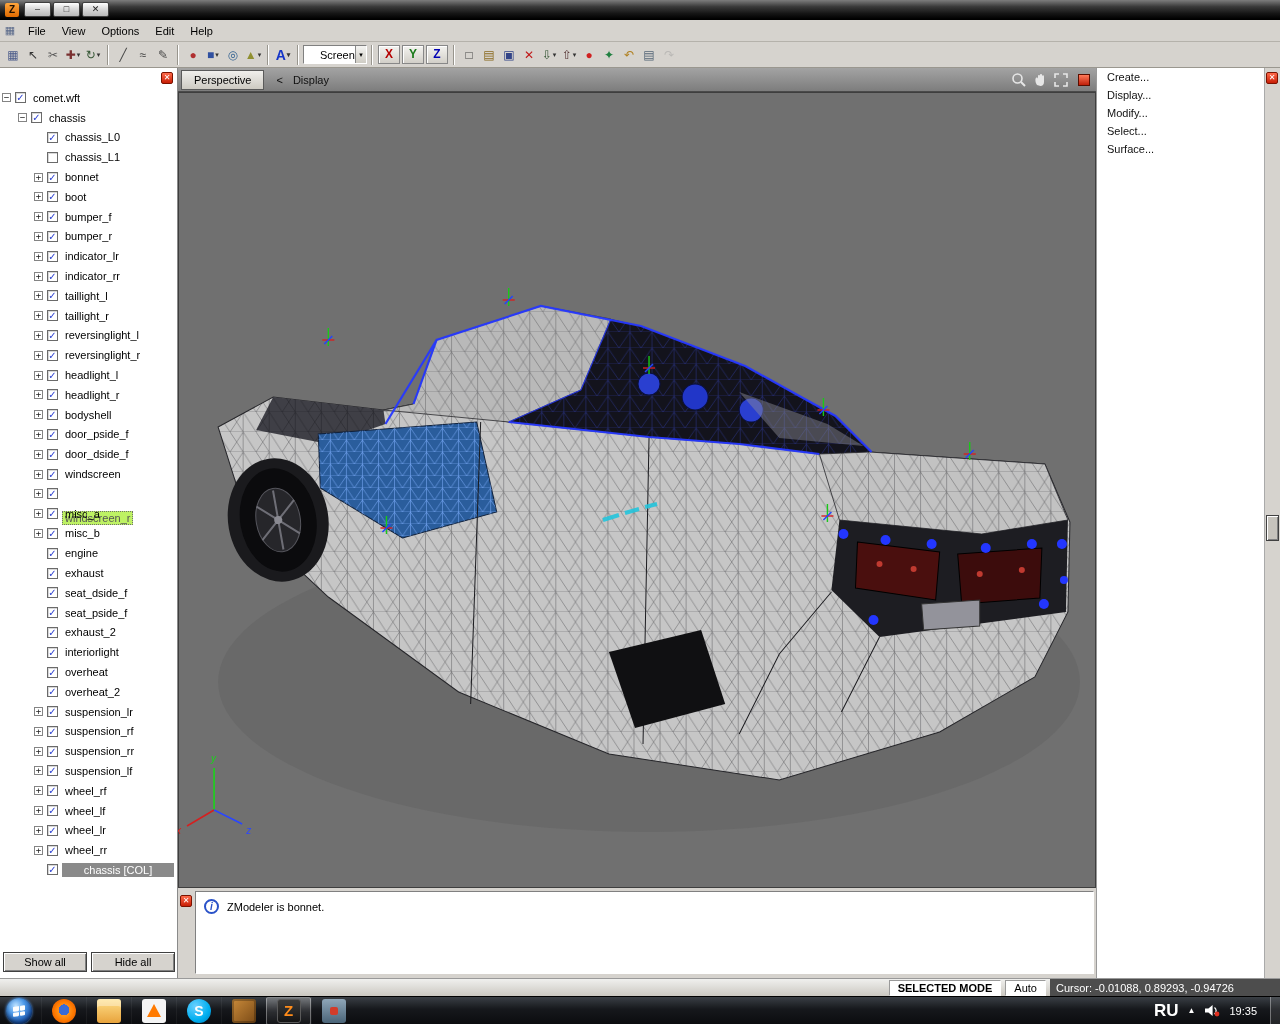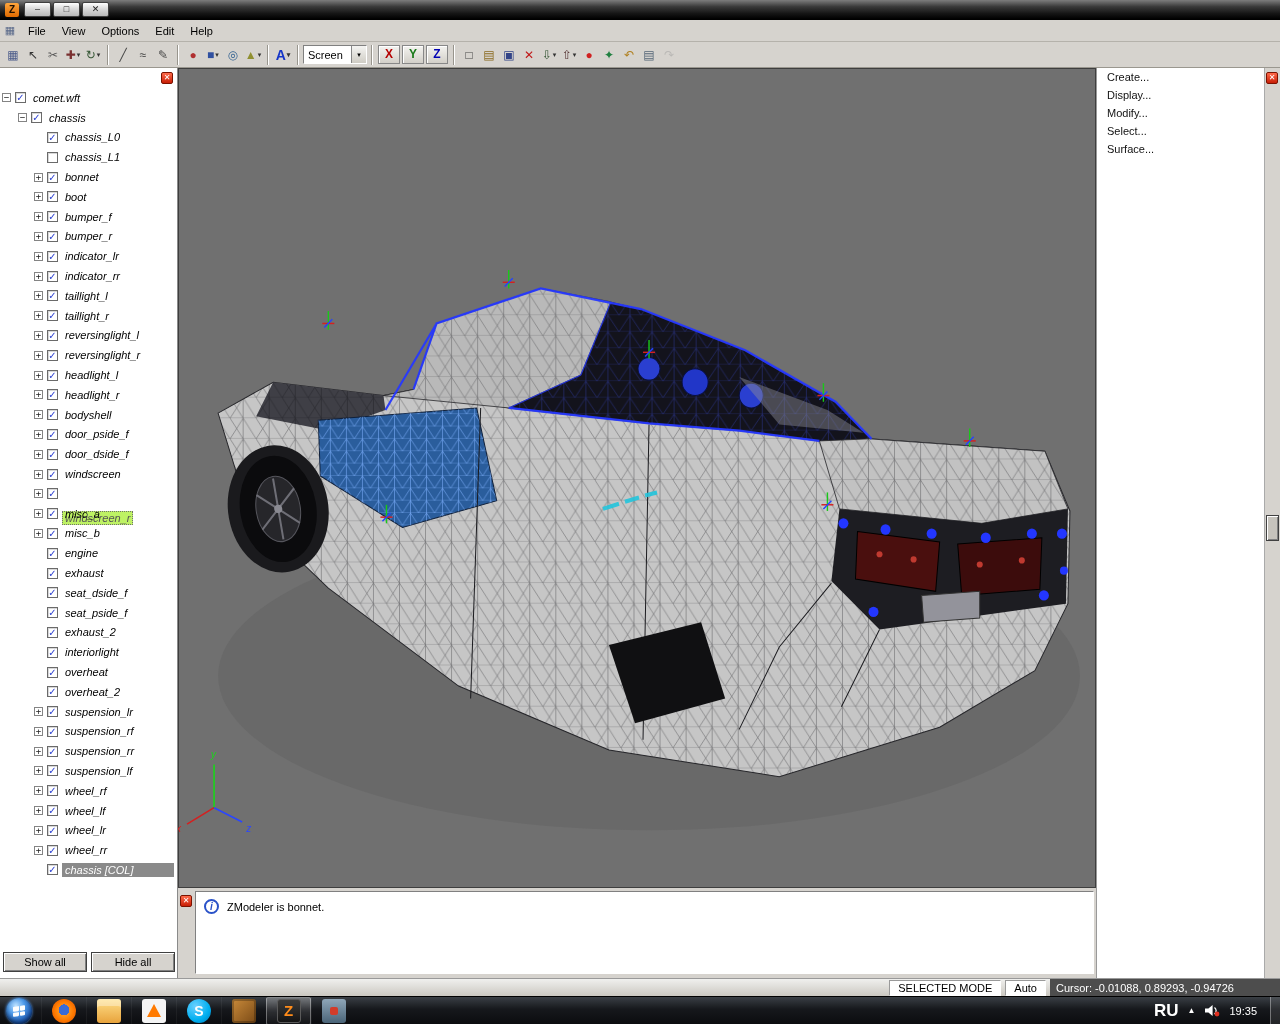--- a/index.html
+++ b/index.html
@@ -28,21 +28,21 @@
   .toolbar { height:26px; background:#d6d3ce; display:flex; align-items:center;
     padding-left:3px; border-bottom:1px solid #9a978f; }
   .tbtn { height:20px; min-width:20px; display:flex; align-items:center; justify-content:center;
     font-size:12px; padding:0 1px; }
   .tbtn.big { font-size:14px; font-weight:bold; }
   .tbtn.disabled { opacity:.45; }
   .dd { font-size:7px; color:#333; margin-left:1px; }
   .tsep { width:0; height:20px; border-left:1px solid #98958d; border-right:1px solid #fff; margin:0 4px; }
   .combo { display:flex; align-items:center; height:19px; width:64px; background:#fff;
     border:1px solid; border-color:#808080 #fff #fff #808080; }
-  .combo-text { flex:1; padding-left:4px; }
+  .combo-text { flex:1; padding-left:4px;margin-left:12px; }
   .combo-arrow { width:15px; align-self:stretch; background:linear-gradient(#f4f4f2,#cfccc4);
     border-left:1px solid #888; font-size:7px; display:flex; align-items:center; justify-content:center; }
   .axis { width:22px; height:19px; margin:0 1px; font-weight:bold; font-size:12px; text-align:center;
     background:linear-gradient(#f4f3f0,#d2cfc8); border:1px solid #888;
     box-shadow:inset 1px 1px 0 #fff; line-height:17px; }
 
   
   .main { display:flex; height:910px; }
 
   .left-panel { width:178px; background:#fff; border-right:1px solid #8a8a8a; position:relative;
@@ -53,23 +53,23 @@
   .lp-close { top:4px; right:4px; }
   .tree { margin-top:20px; flex:1; overflow:hidden; }
   .trow { display:flex; align-items:center; height:19.8px; }
   .texp { width:9px; height:9px; border:1px solid #848484; background:#fff; flex:none;
     font-size:9px; line-height:7px; text-align:center; margin-right:4px; color:#222;
     font-family:"DejaVu Sans Mono",monospace; }
   .texp.empty { border-color:transparent; background:transparent; }
   .tcheck { width:11px; height:11px; border:1px solid #6a6a6a; background:#fff; flex:none;
     margin-right:4px; font-size:10px; line-height:9px; text-align:center; color:#2b3fd0;
     box-shadow:inset 1px 1px 0 #d8d8d8; }
-  .tlabel { padding:1px 3px; white-space:nowrap; color:#000;font-style:italic; }
+  .tlabel { padding:1px 3px; white-space:nowrap; color:#000; }
   .tlabel.selected { background:#bef264; border:1px dotted #707070; color:#555; padding:0 2px;margin-top:48px; }
-  .tlabel.col { background:#8a8a8a; color:#fff; flex:1; margin-right:3px; }
+  .tlabel.col { background:#8a8a8a; color:#fff; flex:1; margin-right:3px;text-align:center; }
   .lp-buttons { position:absolute; bottom:6px; left:3px; display:flex; gap:4px; }
   .lp-buttons button { width:84px; height:20px; font-size:11px; font-family:inherit;
     background:#d6d3ce; border:1px solid #404040;
     box-shadow:inset 1px 1px 0 #fff, inset -1px -1px 0 #808080; }
 
   .center { flex:1; display:flex; flex-direction:column; min-width:0; background:#d6d3ce; }
   .vp-bar { height:24px; background:linear-gradient(#a3a3a3,#7d7d7d); display:flex; align-items:center;
     border-bottom:1px solid #4a4a4a; }
   .vp-tab { margin-left:3px; padding:3px 12px; background:linear-gradient(#f0efec,#cdcac2);
     border:1px solid #5a5a5a; color:#000; }
@@ -98,21 +98,21 @@
   .rp-close { top:4px; left:1px; }
   .rp-thumb { position:absolute; top:447px; left:1px; width:13px; height:26px; background:#c6c3bc;
     border:1px solid #404040; box-shadow:inset 1px 1px 0 #fff, inset -1px -1px 0 #808080; }
 
   
   .statusbar { height:18px; display:flex; align-items:center;
     background:linear-gradient(#f0f0ee,#cbc8c1); border-top:1px solid #9a9a9a; }
   .sb-fill { flex:1; }
   .sb-box { background:#fff; border:1px solid; border-color:#9a9a9a #fff #fff #9a9a9a;
     padding:1px 8px; margin-right:4px; }
-  .sb-mode { font-weight:normal; }
+  .sb-mode { font-weight:bold; }
   .sb-cursor { width:230px; align-self:stretch; display:flex; align-items:center;
     background:#4d4d4d; color:#fff; padding:0 6px; }
 
   
   .taskbar { height:28px; display:flex; align-items:center; border-top:1px solid #000;
     background:linear-gradient(#3a3f45,#16181c 45%,#0b0c0f); }
   .start-orb { width:26px; height:26px; border-radius:50%; margin:0 9px 0 6px; flex:none;
     background:radial-gradient(circle at 38% 30%, #bfe3ff, #4f9bea 35%, #1b57b0 70%, #0a2d63);
     box-shadow:inset 0 -2px 4px rgba(0,0,0,.5), 0 0 3px #57a0ff;
     display:flex; align-items:center; justify-content:center; }
@@ -474,20 +474,38 @@
             <span class="tlabel col">chassis [COL]</span>
           </div>
         </div>
       <div class="lp-buttons">
         <button>Show all</button>
         <button>Hide all</button>
       </div>
     </div>
 
     <div class="center">
+      <div class="vp-bar">
+        <span class="vp-tab">Perspective</span>
+        <span class="vp-back">&lt;</span>
+        <span class="vp-display">Display</span>
+        <span class="vp-tools">
+          <svg width="16" height="16">
+            <circle cx="6.5" cy="6.5" r="4.5" fill="none" stroke="#e6e6e6" stroke-width="1.6"></circle>
+            <path d="M10 10 L14 14" stroke="#e6e6e6" stroke-width="2"></path>
+          </svg>
+          <svg width="16" height="16">
+            <path d="M5 13 C3 10 3 6 4.5 5.5 C5.5 5.2 6 6 6 7 L6 4 C6 2.6 8 2.6 8 4 L8 3 C8 1.6 10 1.6 10 3 L10 4.2 C10 3 12 3 12 4.4 L12 10 C12 12.5 10.5 14 8.5 14 Z" fill="#e6e6e6"></path>
+          </svg>
+          <svg width="16" height="16">
+            <path d="M2 6 L2 2 L6 2 M10 2 L14 2 L14 6 M14 10 L14 14 L10 14 M6 14 L2 14 L2 10" stroke="#e6e6e6" fill="none" stroke-width="1.6"></path>
+          </svg>
+          <span class="vp-red"></span>
+        </span>
+      </div>
 
       <div class="vp-canvas">
         <svg class="scene" viewBox="0 0 916 796" preserveAspectRatio="none">
           <defs>
             <pattern id="mesh" width="26" height="20" patternUnits="userSpaceOnUse">
               <path d="M0 20 L13 0 L26 20 Z M13 0 L13 20 M0 0 L13 20" fill="none" stroke="#17171c" stroke-width="0.6"></path>
             </pattern>
             <pattern id="bmesh" width="16" height="12" patternUnits="userSpaceOnUse">
               <path d="M0 12 L8 0 L16 12 Z M8 0 L8 12" fill="none" stroke="#7fb0ff" stroke-width="0.6"></path>
             </pattern>

